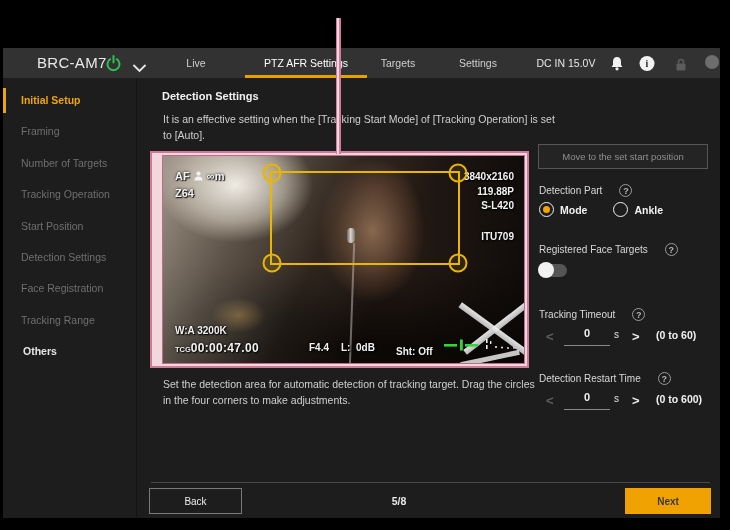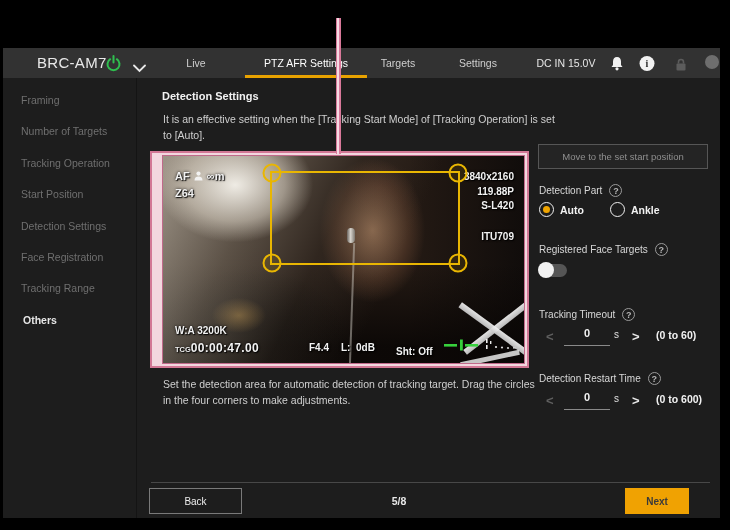--- a/index.html
+++ b/index.html
@@ -78,21 +78,21 @@
     border:2px solid #e9b602; z-index:4; }
   .hndl { position:absolute; width:19px; height:19px; border:2.5px solid #e9b602; border-radius:50%;
     background:rgba(233,182,2,.10); transform:translate(-50%,-50%); cursor:grab; }
   .hndl.tl { left:0; top:0; } .hndl.tr { left:100%; top:0; }
   .hndl.bl { left:0; top:100%; } .hndl.br { left:100%; top:100%; }
 
   
   .rpanel { position:absolute; left:398px; top:16px; width:174px; height:100%;margin-top:8px; }
   .move-btn { position:absolute; left:2px; top:42px; width:170px; height:25px; background:#242424;
     border:1px solid #565656; color:#8f8f8f; font-size:9.5px; font-family:"Liberation Sans", sans-serif; cursor:pointer; }
-  .plabel { position:absolute; left:3px; font-size:10px; color:#d8d8d8; display:flex; align-items:center; gap:7px; }
+  .plabel { position:absolute; left:3px; font-size:10px; color:#d8d8d8; display:flex; align-items:center; gap:17px; }
   .help { display:inline-flex; width:13px; height:13px; border:1px solid #9a9a9a; border-radius:50%;
     color:#b5b5b5; font-size:9px; align-items:center; justify-content:center; font-weight:bold; }
   .radio-row { position:absolute; left:3px; top:100px; display:flex; gap:26px; }
   .radio { display:flex; align-items:center; gap:6px; cursor:pointer; }
   .rdot { width:15px; height:15px; border:1.5px solid #f0f0f0; border-radius:50%; display:flex; align-items:center; justify-content:center; }
   .rdot.on::after { content:""; width:7px; height:7px; border-radius:50%; background:#f0a500; }
   .rlabel { font-size:10.5px; font-weight:bold; color:#f2f2f2; }
   .toggle { position:absolute; left:3px; top:162px; width:28px; height:13px; background:#555; border-radius:7px; cursor:pointer; }
   .toggle .knob { position:absolute; left:-1px; top:-2px; width:16px; height:16px; border-radius:50%; background:#f2f2f2; }
   .stepper { position:absolute; left:0; height:24px; }
@@ -102,21 +102,21 @@
   .st-val { position:absolute; left:28px; top:0; width:46px; text-align:center; font-size:11px; font-weight:bold;
     color:#f2f2f2; border-bottom:1px solid #8a8a8a; padding-bottom:6px; }
   .st-unit { position:absolute; left:78px; top:2px; font-size:10px; color:#e0e0e0; }
   .st-range { position:absolute; left:120px; top:2px; font-size:10.5px; font-weight:bold; color:#f2f2f2; white-space:nowrap; }
 
   
   .f-divider { position:absolute; left:13px; right:10px; top:404px; height:1px; background:#484848; }
   .back-btn { position:absolute; left:11px; top:410px; width:93px; height:26px; background:transparent;
     border:1px solid #7a7a7a; color:#ededed; font-size:10px; font-family:"Liberation Sans", sans-serif; cursor:pointer; }
   .page-ind { position:absolute; left:261px; top:417px; transform:translateX(-50%); font-size:10.5px; font-weight:bold; color:#e8e8e8; }
-  .next-btn { position:absolute; left:487px; top:410px; width:64px; height:26px; background:#f0a202; border:none;
+  .next-btn { position:absolute; left:487px; top:410px; width:86px; height:26px; background:#f0a202; border:none;
     color:#3a3a3a; font-size:10px; font-weight:bold; font-family:"Liberation Sans", sans-serif; cursor:pointer; }
 </style>
 </head>
 <body>
 
 <div class="page">
 
   <div class="callout-line"></div>
 
   <div class="app">
@@ -158,20 +158,21 @@
           <path d="M3.5 5.5 V4 A2.5 2.5 0 0 1 8.5 4 V5.5" fill="none" stroke="#5c5c5c" stroke-width="1.6"></path>
         </svg>
       </span>
       <span class="tb-icon" style="left:702px">
         <span class="mini-toggle"><span class="knob"></span></span>
       </span>
     </header>
 
     <aside class="sidebar">
       <ul class="side-list">
+        <li class="side-item selected">Initial Setup</li>
         <li class="side-item">Framing</li>
         <li class="side-item">Number of Targets</li>
         <li class="side-item">Tracking Operation</li>
         <li class="side-item">Start Position</li>
         <li class="side-item">Detection Settings</li>
         <li class="side-item">Face Registration</li>
         <li class="side-item">Tracking Range</li>
         <li class="side-item enabled">Others</li>
       </ul>
     </aside>
@@ -248,21 +249,21 @@
 
         <button class="move-btn">Move to the set start position</button>
 
         <div class="plabel" style="top:82px">
           <span>Detection Part</span>
           <span class="help">?</span>
         </div>
         <div class="radio-row">
           <span class="radio">
             <span class="rdot on"></span>
-            <span class="rlabel">Auto</span>
+            <span class="rlabel">Mode</span>
           </span>
           <span class="radio">
             <span class="rdot"></span>
             <span class="rlabel">Ankle</span>
           </span>
         </div>
 
         <div class="plabel" style="top:141px">
           <span>Registered Face Targets</span>
           <span class="help">?</span>

